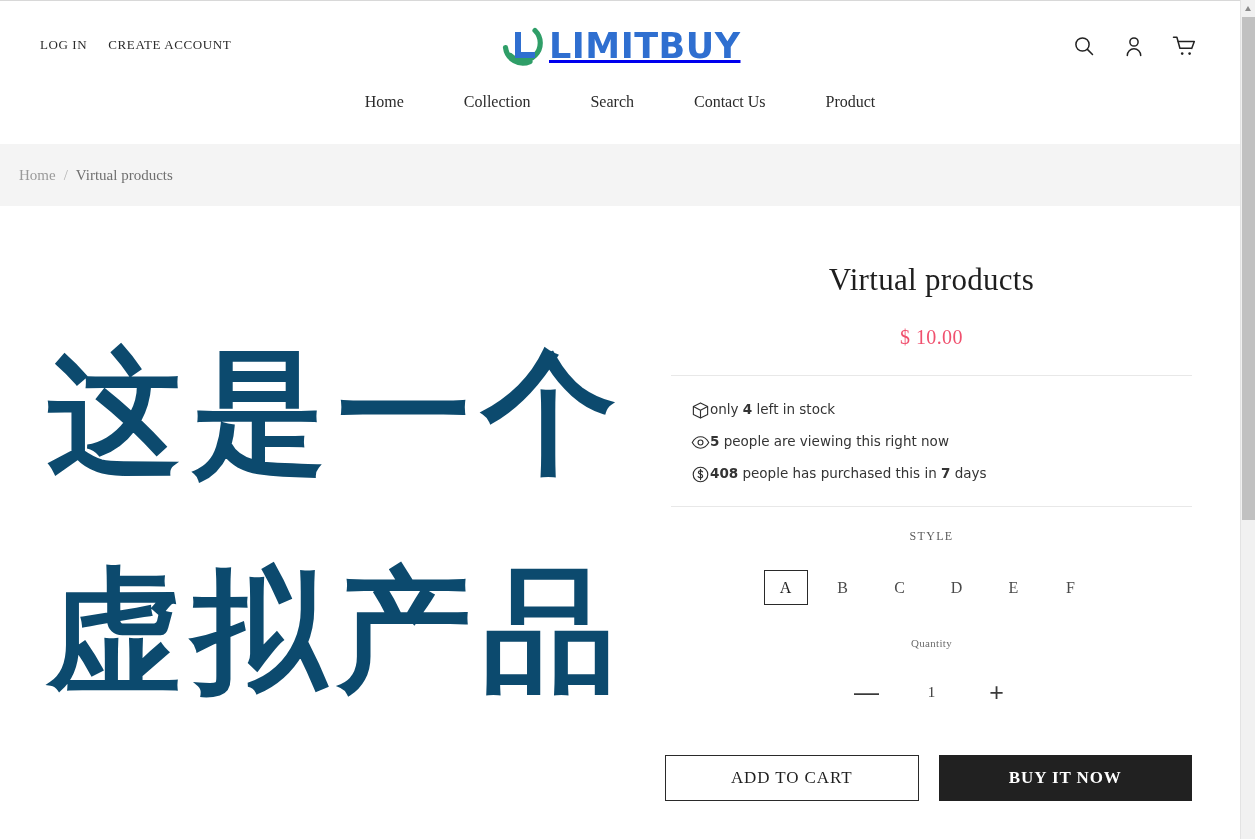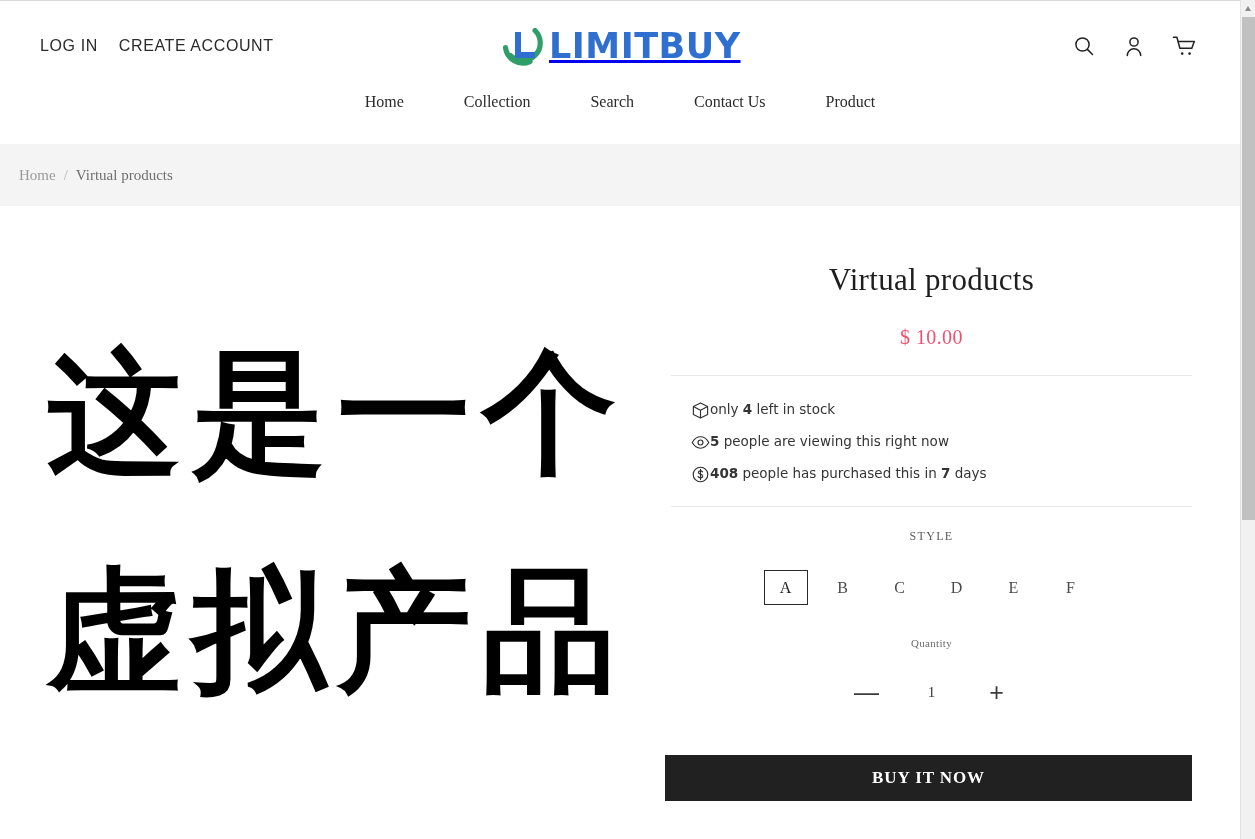--- a/index.html
+++ b/index.html
@@ -38,22 +38,22 @@
   }
   .util-links {
     position: absolute;
     left: 40px;
     top: 36px;
     display: flex;
     align-items: center;
     gap: 21px;
   }
   .util-link {
-    font-family: Liberation Sans, sans-serif;
-    font-size: 16px;
+    font-family: Liberation Serif, serif;
+    font-size: 13px;
     letter-spacing: 0.6px;
     color: #2b2b2b;
     text-decoration: none;
     white-space: nowrap;
   }
 
   
   .logo {
     position: absolute;
     left: 499px;
@@ -147,21 +147,21 @@
     flex-direction: column;
     justify-content: center;
     align-items: center;
     background: #ffffff;
   }
   .cn-line {
     font-family: "DejaVu Sans", sans-serif;
     font-weight: 700;
     font-size: 134px;
     line-height: 1.62;
-    color: #000000;
+    color: #0c4a6e;
     letter-spacing: 11px;
     white-space: nowrap;
     text-indent: 11px;
   }
 
   .info {
     flex: 1 1 auto;
     padding: 0 50px 0 8px;
     position: relative;
     height: 633px;
@@ -465,20 +465,21 @@
         <div class="qty-block">
           <div class="qty-label">Quantity</div>
           <div class="qty-control">
             <button class="qty-btn">—</button>
             <input class="qty-value" type="text" value="1" style="">
             <button class="qty-btn">+</button>
           </div>
         </div>
 
         <div class="actions">
+          <button class="btn btn-secondary">ADD TO CART</button>
           <button class="btn btn-primary">BUY IT NOW</button>
         </div>
 
       </div>
     </div>
   </div>
 
   <div id="scrollbar">
     <div id="scroll-up"></div>
     <div id="scroll-thumb"></div>

